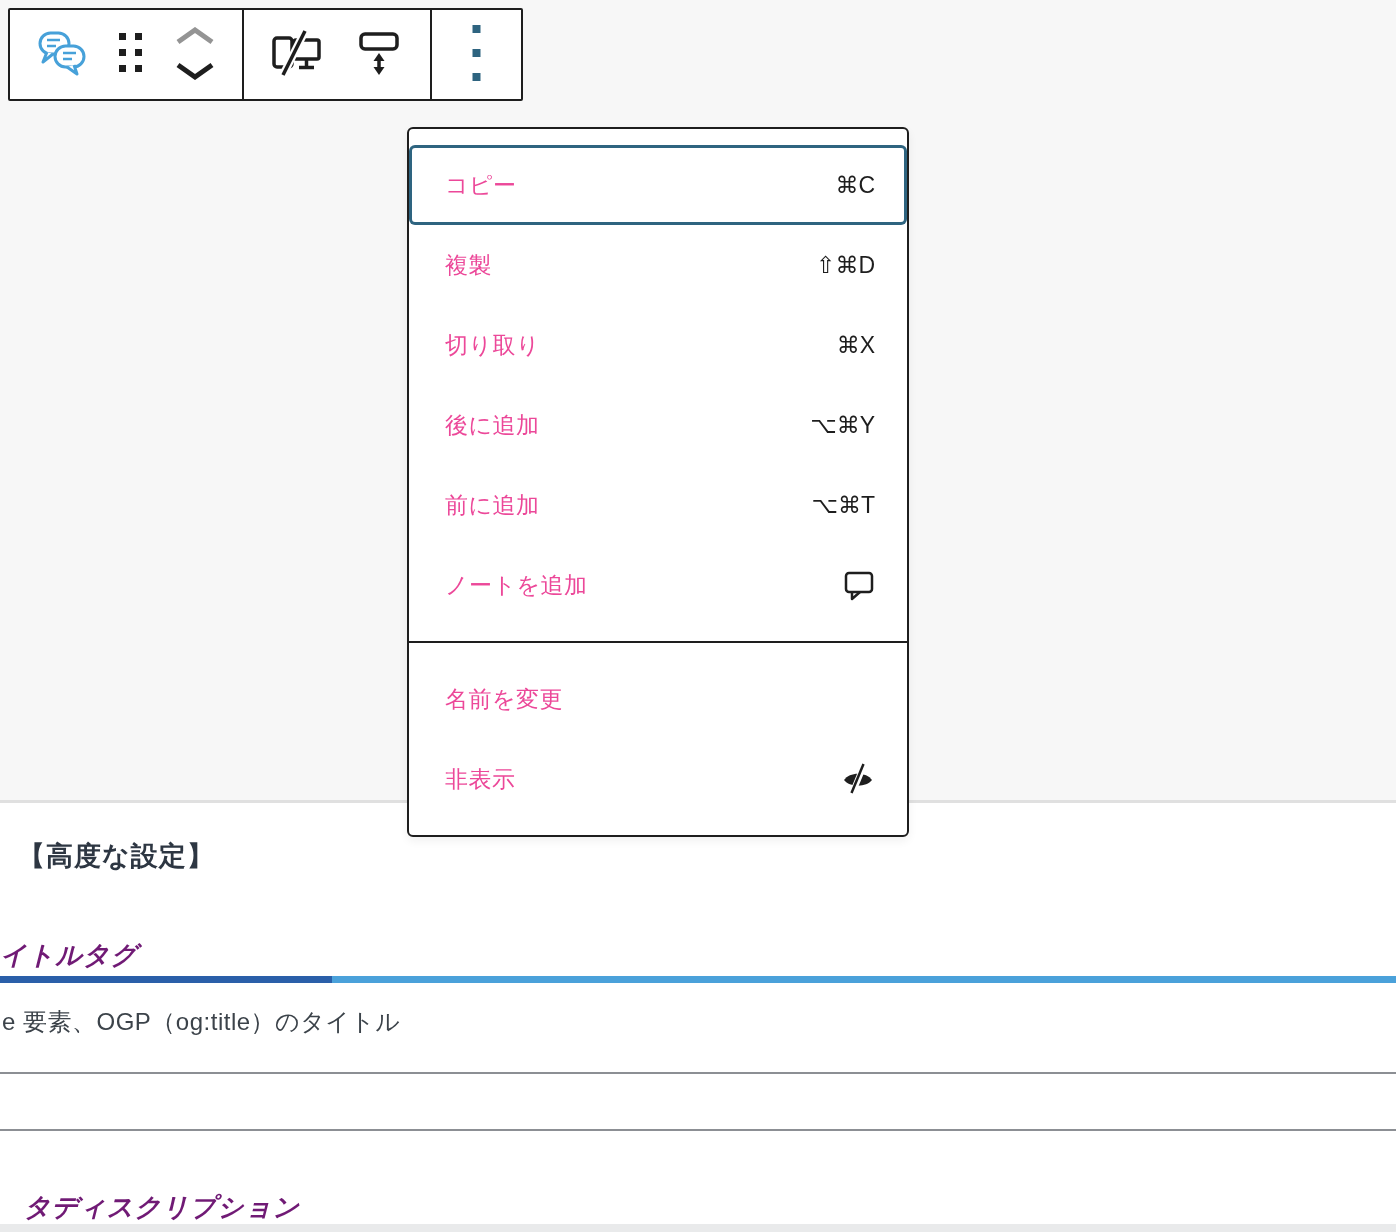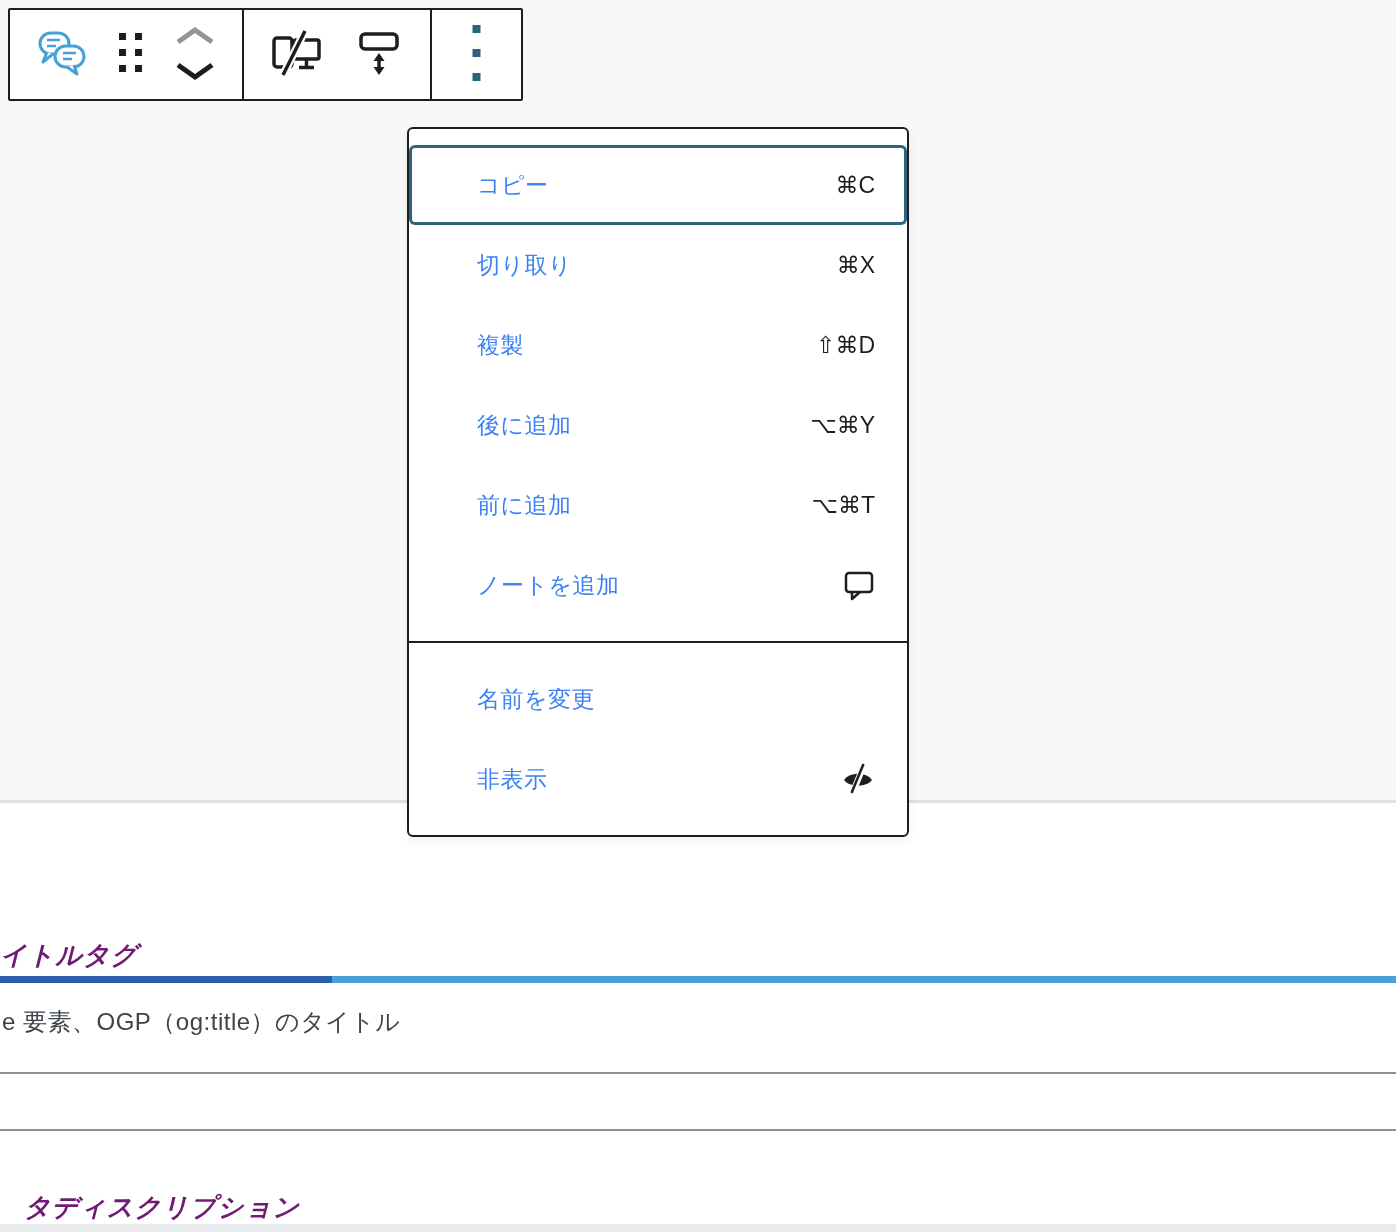--- a/index.html
+++ b/index.html
@@ -25,21 +25,21 @@
   .progress-light{position:absolute;left:332px;top:0;width:1064px;height:7px;}
   .field-desc{position:absolute;left:2px;top:1006px;font-size:24px;color:#3c434a;letter-spacing:0.5px;text-align:center;}
   .text-input{position:absolute;left:-4px;top:1072px;width:1404px;height:59px;background:#fff;border-top:2px solid #8c8f94;border-bottom:2px solid #8c8f94;box-sizing:border-box;}
   .bottom-strip{position:absolute;left:0;top:1224px;width:1396px;height:8px;background:#e9eaeb;}
 
   
   .dropdown{position:absolute;left:407px;top:127px;width:502px;background:#fff;border:2px solid #1e1e1e;border-radius:6px;box-sizing:border-box;z-index:10;box-shadow:0 4px 10px rgba(0,0,0,.06);}
   .menu-section{padding:16px 0;}
   .menu-section + .menu-section{border-top:2px solid #1e1e1e;}
   .menu-item{display:flex;align-items:center;justify-content:space-between;width:100%;height:80px;padding:0 32px 0 36px;box-sizing:border-box;background:none;border:none;cursor:pointer;font-family:inherit;}
-  .menu-item .menu-label{font-size:23px;color:#3b82f6;letter-spacing:0.5px;margin-left:32px;}
+  .menu-item .menu-label{font-size:23px;color:#ec4899;letter-spacing:0.5px;}
   .menu-item .menu-shortcut{font-size:23px;color:#1e1e1e;font-family:"Liberation Sans","DejaVu Sans",sans-serif;}
   .menu-item .menu-icon{display:flex;align-items:center;justify-content:flex-end;}
   .menu-item.focused{box-shadow:inset 0 0 0 3px var(--accent);border-radius:6px;}
 </style>
 </head>
 <body>
 
 <div id="screen">
 
   <div class="canvas-top"></div>
@@ -135,43 +135,44 @@
               <rect x="0.5" y="0" width="8" height="8"></rect>
               <rect x="0.5" y="24" width="8" height="8"></rect>
               <rect x="0.5" y="48" width="8" height="8"></rect>
             </g>
           </svg>
         </span>
       </button>
     </div>
   </div>
 
+  <div class="adv-heading">【高度な設定】</div>
   <div class="field-heading title-tag-heading">イトルタグ</div>
   <div class="progress-bar">
     <div class="progress-dark" style="background: rgb(42, 95, 169);"></div>
     <div class="progress-light" style="background: rgb(74, 161, 218);"></div>
   </div>
   <div class="field-desc">e 要素、OGP（og:title）のタイトル</div>
   <div class="text-input"></div>
   <div class="field-heading meta-desc-heading">タディスクリプション</div>
   <div class="bottom-strip"></div>
 
   <div class="dropdown" id="dropdown-menu">
       <div class="menu-section">
         <button class="menu-item focused">
           <span class="menu-label">コピー</span>
           <span class="menu-shortcut">⌘C</span>
         </button>
         <button class="menu-item">
+          <span class="menu-label">複製</span>
+          <span class="menu-shortcut">⇧⌘D</span>
+        </button>
+        <button class="menu-item">
           <span class="menu-label">切り取り</span>
           <span class="menu-shortcut">⌘X</span>
-        </button>
-        <button class="menu-item">
-          <span class="menu-label">複製</span>
-          <span class="menu-shortcut">⇧⌘D</span>
         </button>
         <button class="menu-item">
           <span class="menu-label">後に追加</span>
           <span class="menu-shortcut">⌥⌘Y</span>
         </button>
         <button class="menu-item">
           <span class="menu-label">前に追加</span>
           <span class="menu-shortcut">⌥⌘T</span>
         </button>
         <button class="menu-item">

